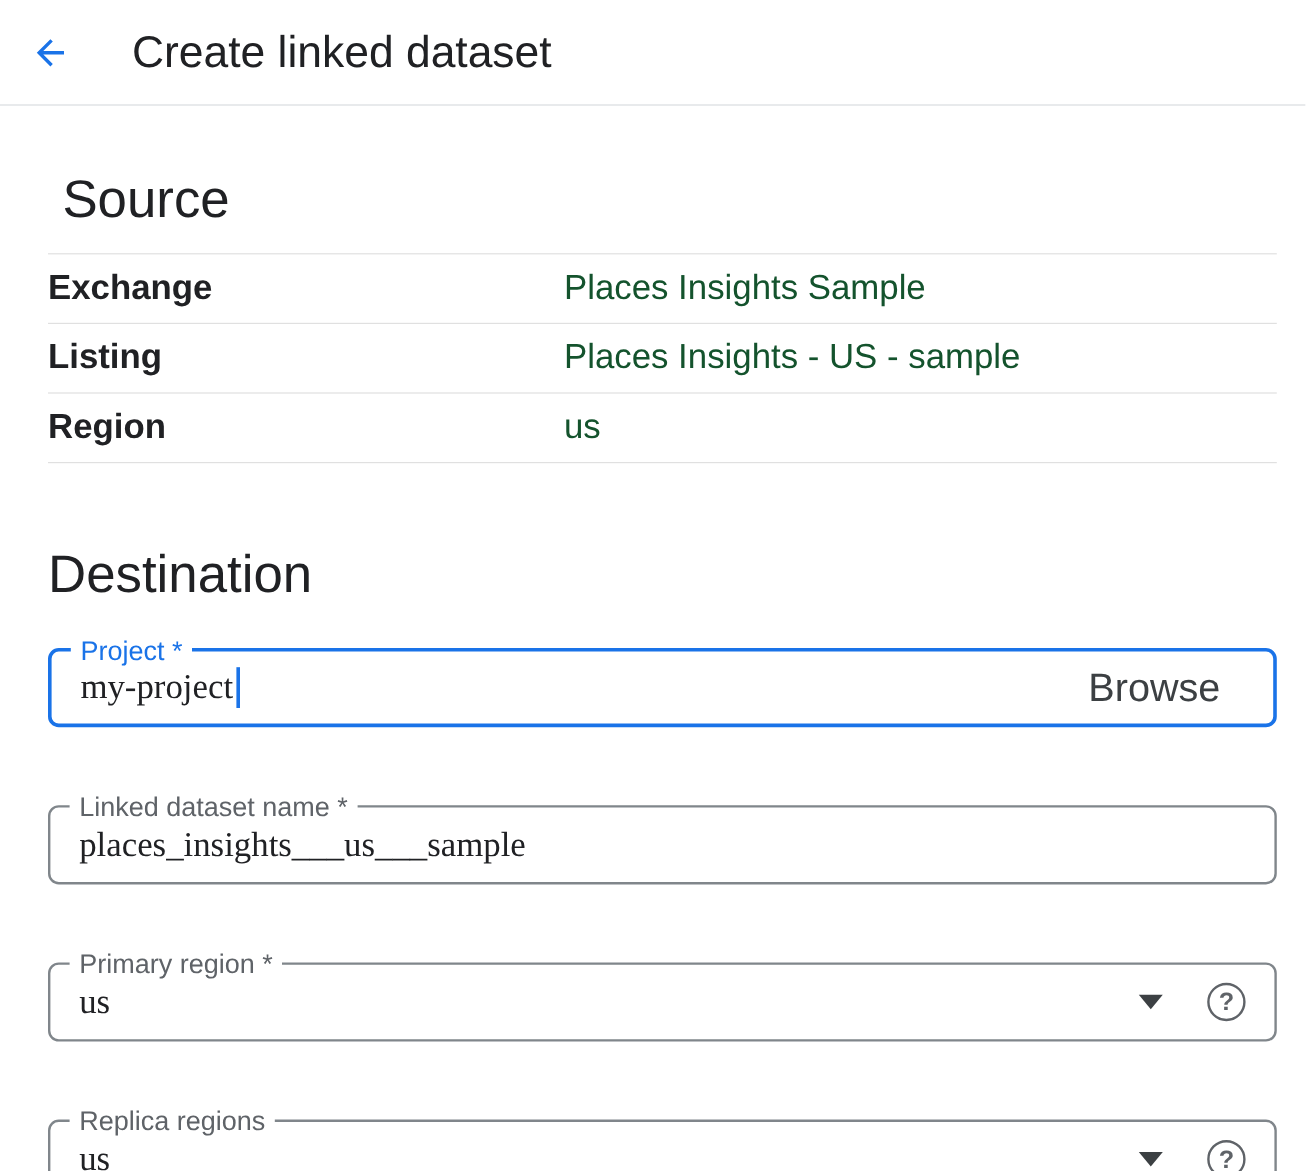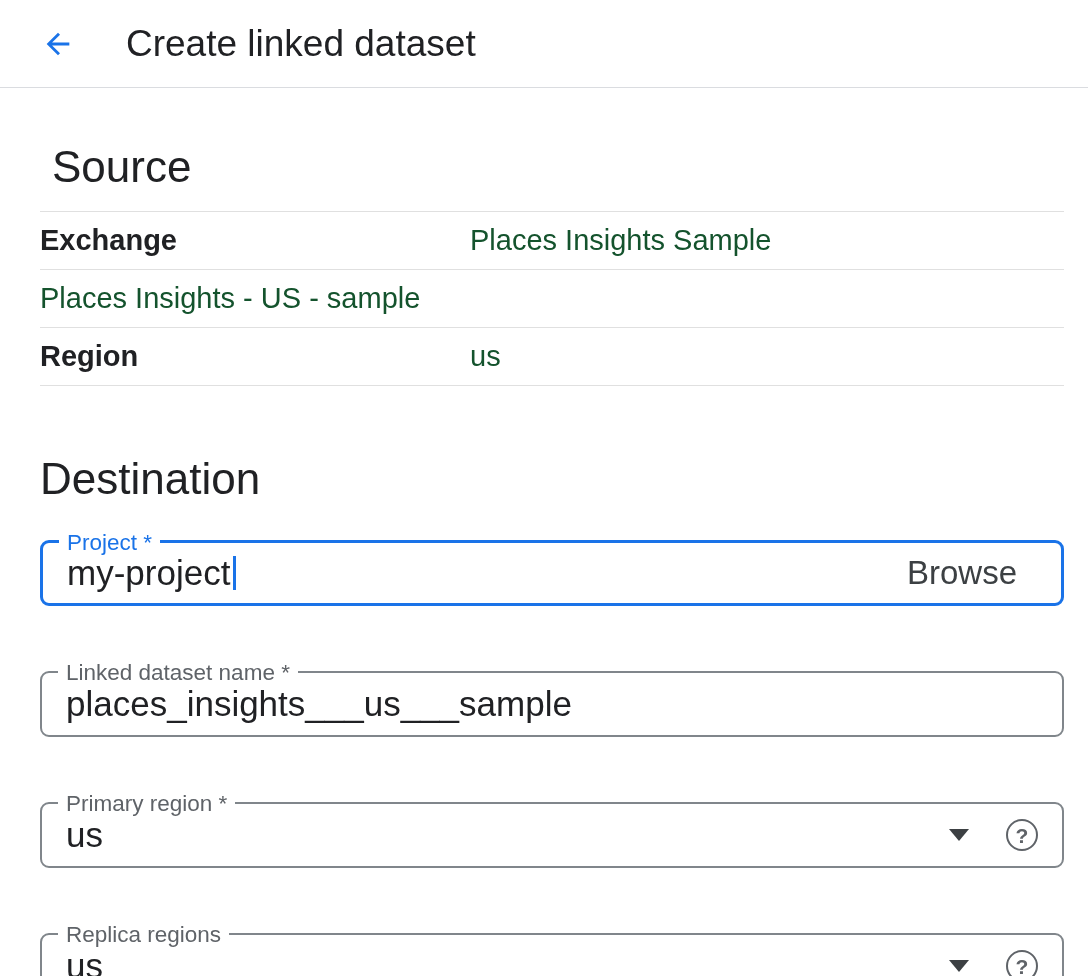--- a/index.html
+++ b/index.html
@@ -1,20 +1,20 @@
 <!DOCTYPE html>
 <html><head>
 <meta charset="utf-8">
 <style>
   * { margin:0; padding:0; box-sizing:border-box; }
   html,body { width:1088px; height:976px; background:#ffffff; overflow:hidden; }
   body { font-family:"Liberation Sans", sans-serif; color:#202124; }
 
   
-  .header { height:88px; display:flex; align-items:center; padding-left:36px;
+  .header { height:88px; display:flex; align-items:center; padding-left:20px;
             border-bottom:1px solid #dadce0; }
   .back-btn { width:44px; height:44px; border:none; background:transparent;
               display:flex; align-items:center; justify-content:center; cursor:pointer; }
   .back-btn svg { width:34px; height:34px; display:block; }
   .page-title { font-size:37px; font-weight:400; margin-left:46px; color:#202124; }
 
   
   .content { padding:0 24px 0 40px; }
   h2.section-heading { font-size:44px; font-weight:400; line-height:46px; color:#202124; }
   .source-heading { margin:56px 0 21px 12px; }
@@ -26,21 +26,21 @@
   .kv-label { flex:0 0 430px; font-size:29px; font-weight:700; color:#202124; }
   .kv-value { font-size:29px; font-weight:400; color:#14532d; }
 
   
   .field { position:relative; height:66px; border:2px solid #80868b; border-radius:9px;
            display:flex; align-items:center; padding:12px 24px; background:#fff; }
   .field.focused { border:3px solid #1a73e8; }
   .float-label { position:absolute; top:-13px; left:16px; background:#fff; padding:0 8px;
                  font-size:22.5px; line-height:26px; color:#5f6368; white-space:nowrap; }
   .field.focused .float-label { color:#1a73e8; }
-  .field-value { font-size:35px; color:#202124; }
+  .field-value { font-size:29px; color:#202124;font-family:Liberation Serif, serif; }
 
   .f-project { margin-top:38px; }
   .f-dataset, .f-primary, .f-replica { margin-top:65px; }
 
   .caret { width:3px; height:34px; background:#1a73e8; margin-left:3px;
            animation:blink 1.1s steps(1) infinite; }
   @keyframes blink { 0%,55% {opacity:1;} 56%,100% {opacity:0;} }
 
   .browse-btn { margin-left:auto; border:none; background:transparent; cursor:pointer;
                 font-family:inherit; font-size:33px; color:#3c4043; padding:0 20px; }
@@ -69,20 +69,21 @@
 <div class="content">
 
   <h2 class="section-heading source-heading">Source</h2>
 
   <div class="kv-table">
     <div class="kv-row">
       <div class="kv-label">Exchange</div>
       <div class="kv-value">Places Insights Sample</div>
     </div>
     <div class="kv-row">
+      <div class="kv-label">Listing</div>
       <div class="kv-value">Places Insights - US - sample</div>
     </div>
     <div class="kv-row">
       <div class="kv-label">Region</div>
       <div class="kv-value">us</div>
     </div>
   </div>
 
   <h2 class="section-heading dest-heading">Destination</h2>
 

